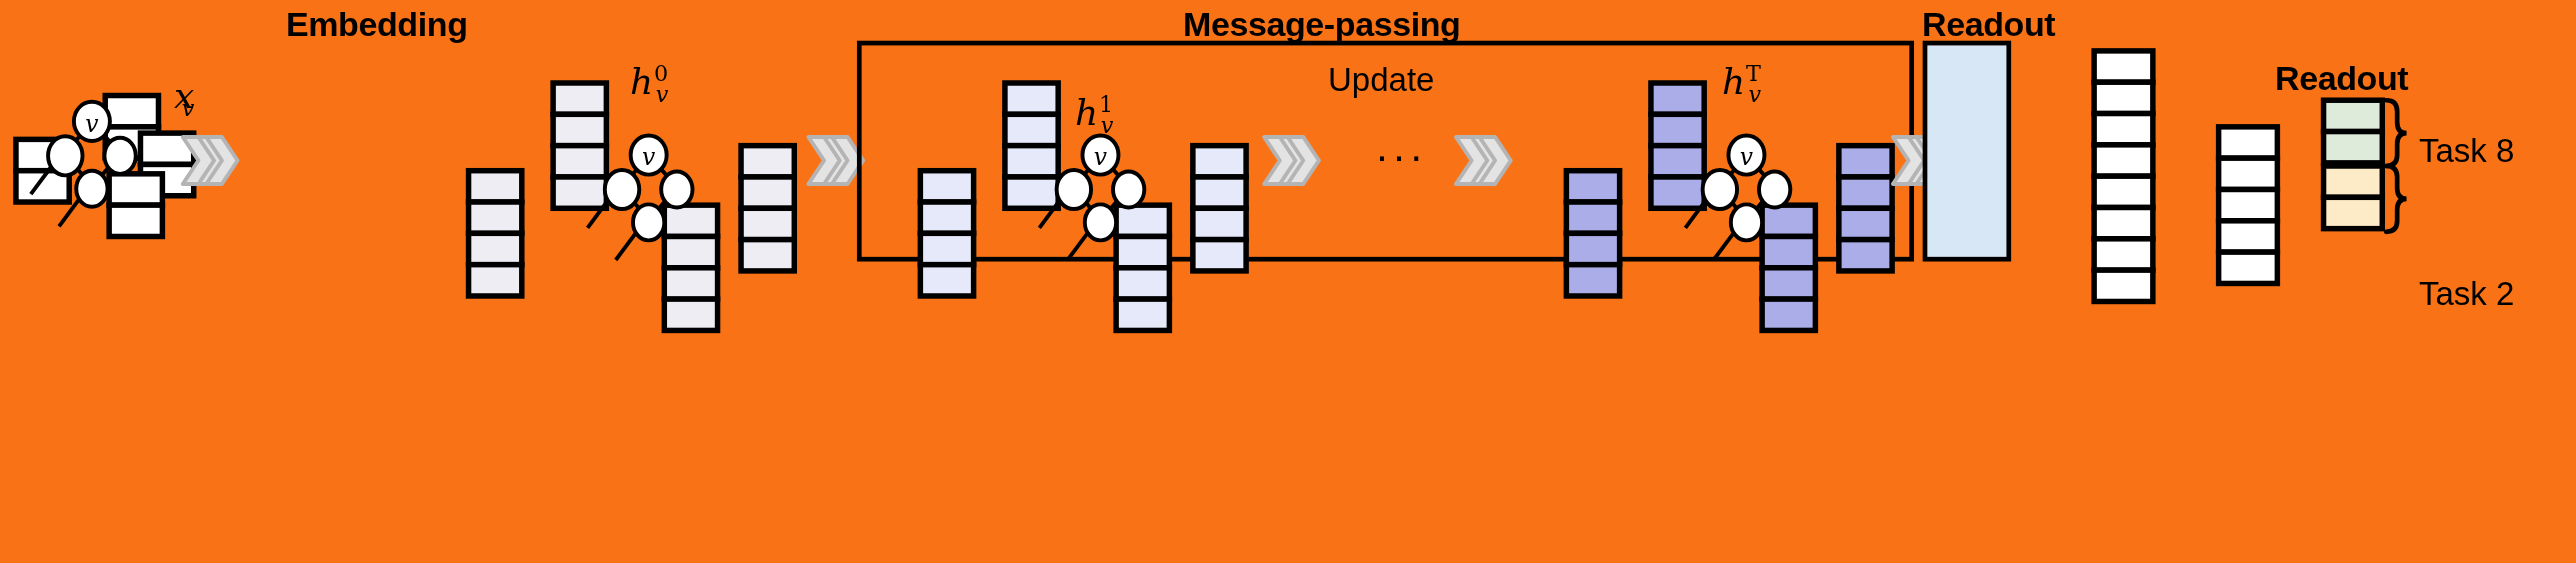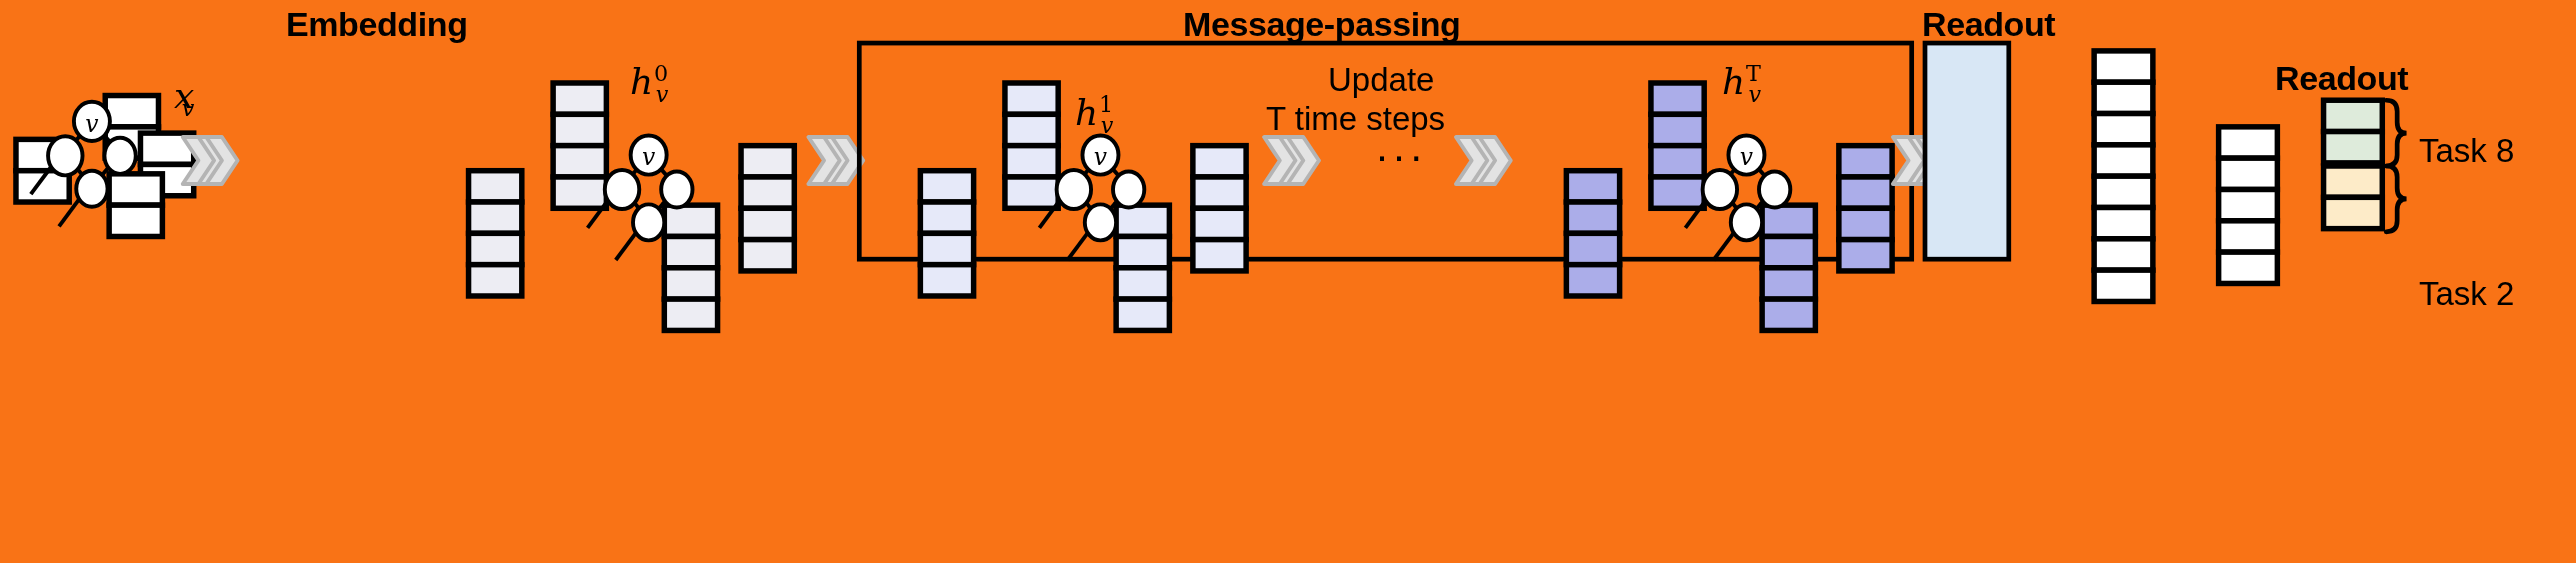--- a/index.html
+++ b/index.html
@@ -93,21 +93,20 @@
 
   <div class="math-label" style="left:174px; top:75px;">x<sub>v</sub></div>
 
   <div class="math-label" style="left:623px; top:61px;margin-left:7px;">h<sup>0</sup><sub>v</sub></div>
 
   <div class="math-label" style="left:1075px; top:61px;margin-top:31px;">h<sup>1</sup><sub>v</sub></div>
 
   <div class="math-label" style="left:1722px; top:61px;">h<sup>T</sup><sub>v</sub></div>
 
   <div class="plain-label" style="left:1312px; top:61px;margin-left:16px;">Update</div>
-  <div class="plain-label" style="left:1266px; top:100px;">T time steps</div>
 
   <div class="ellipsis-dots" style="left:1375px; top:132px;">···</div>
 
   <div class="set2set-label" style="left:1937px; top:226px;">Set2Set</div>
 
   <div class="plain-label" style="left:2419px; top:132px;">Task 8</div>
   <div class="plain-label" style="left:2419px; top:235px;margin-top:40px;">Task 2</div>
 
   <svg class="layer" viewBox="0 0 3287 719">
 

